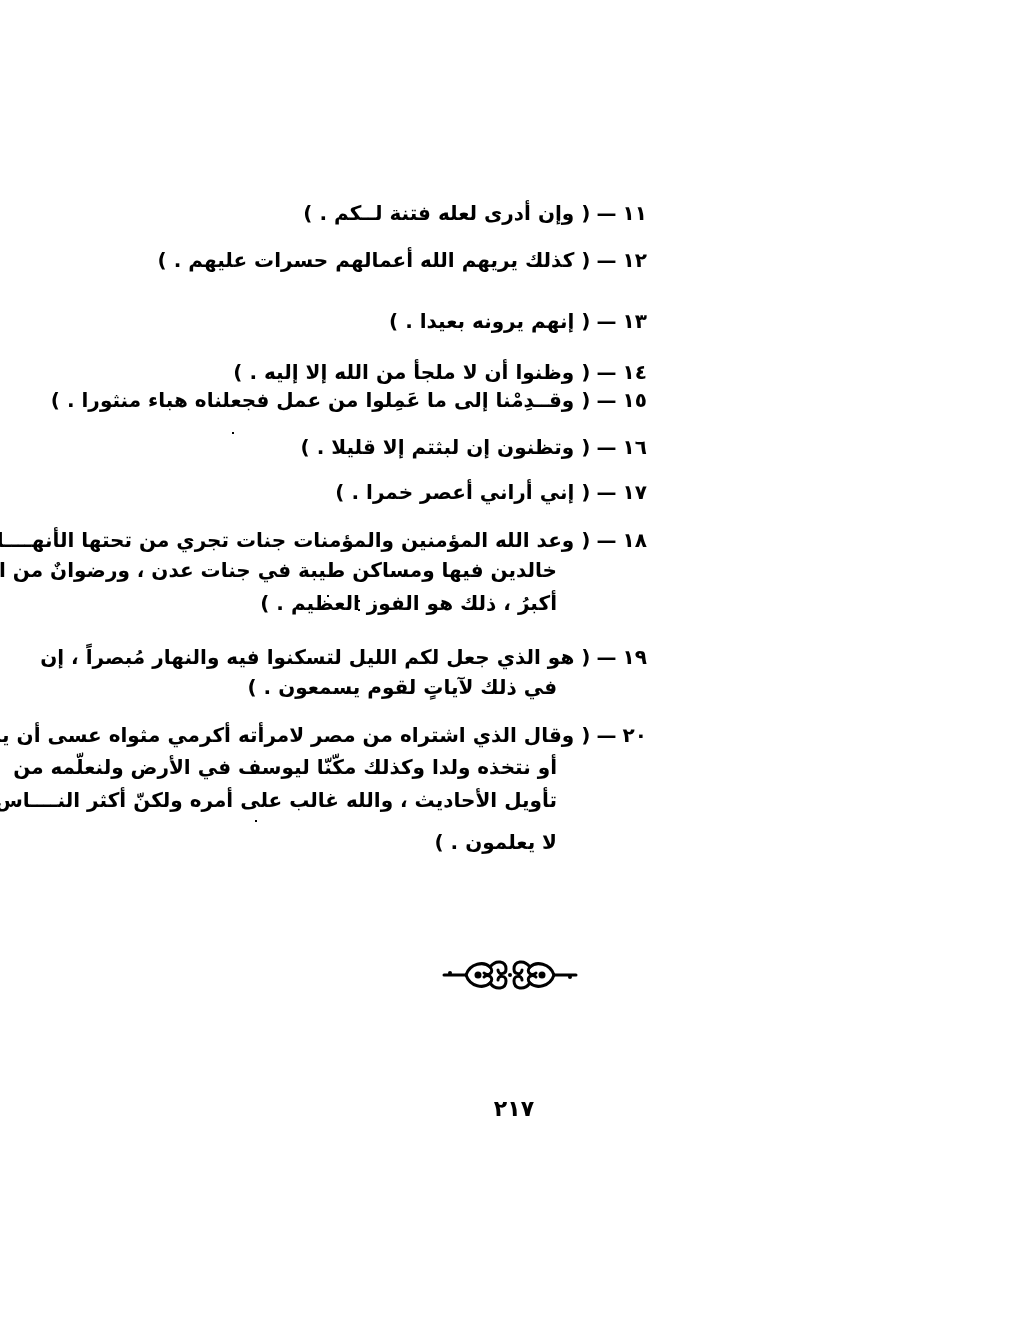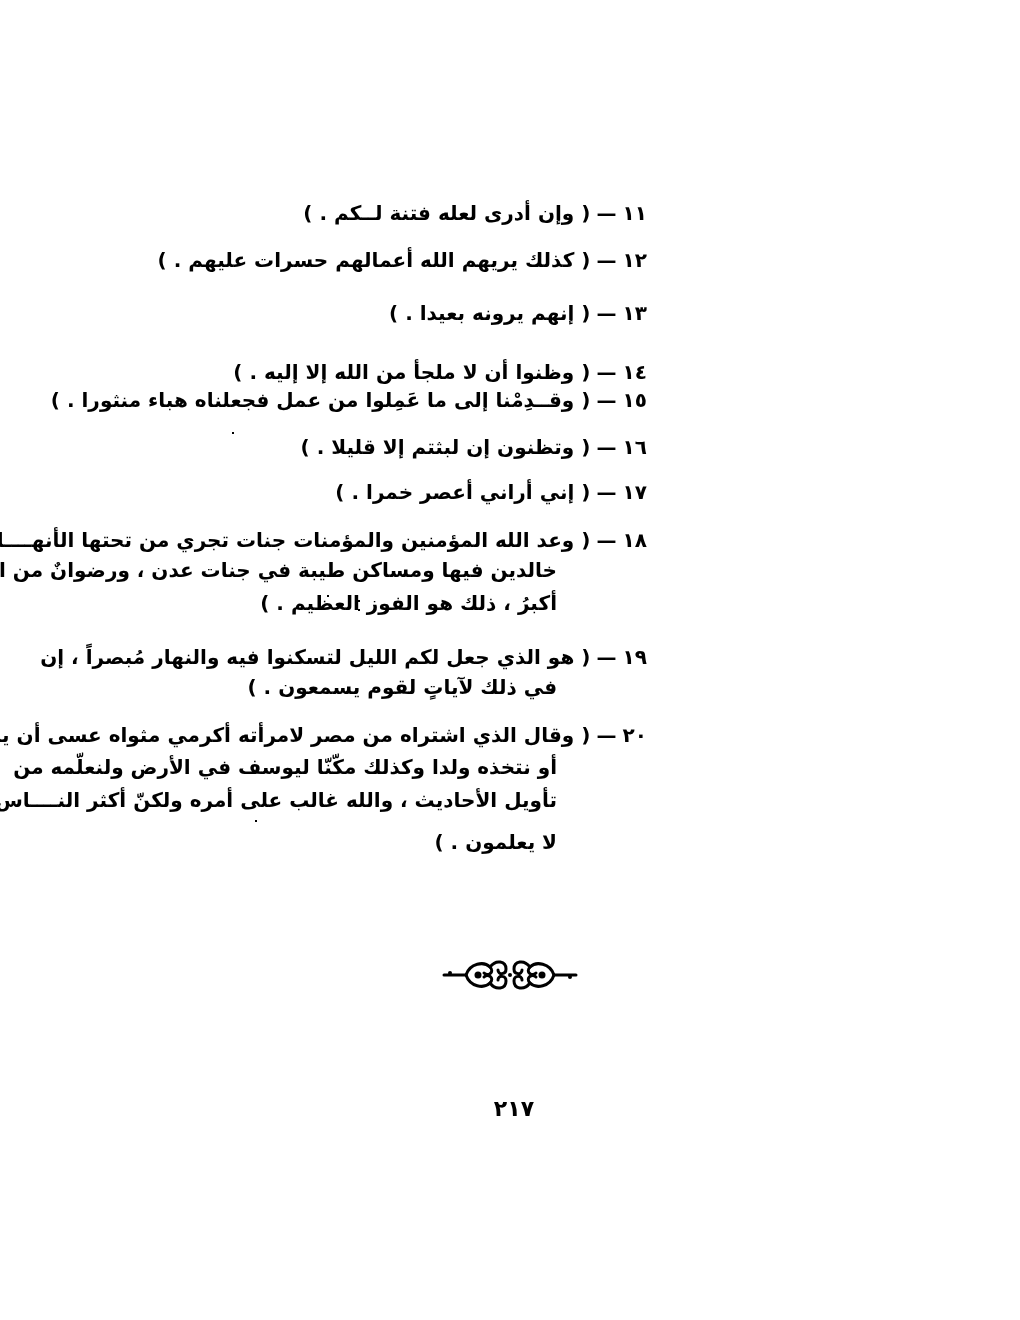--- a/index.html
+++ b/index.html
@@ -23,21 +23,21 @@
 <div class="page">
 
   <div class="line" style="top:200px;">
     <span class="num">١١</span><span class="dash">—</span><span>( وإن أدرى لعله فتنة لــكم . )</span>
   </div>
 
   <div class="line" style="top:247px;">
     <span class="num">١٢</span><span class="dash">—</span><span>( كذلك يريهم الله أعمالهم حسرات عليهم . )</span>
   </div>
 
-  <div class="line" style="top:300px;margin-left:40px;">
+  <div class="line" style="top:308px;margin-left:40px;">
     <span class="num">١٣</span><span class="dash">—</span><span>( إنهم يرونه بعيدا . )</span>
   </div>
 
   <div class="line" style="top:339px;margin-top:20px;">
     <span class="num">١٤</span><span class="dash">—</span><span>( وظنوا أن لا ملجأ من الله إلا إليه . )</span>
   </div>
 
   <div class="line" style="top:387px;">
     <span class="num">١٥</span><span class="dash">—</span><span>( وقــدِمْنا إلى ما عَمِلوا من عمل فجعلناه هباء منثورا . )</span>
   </div>

